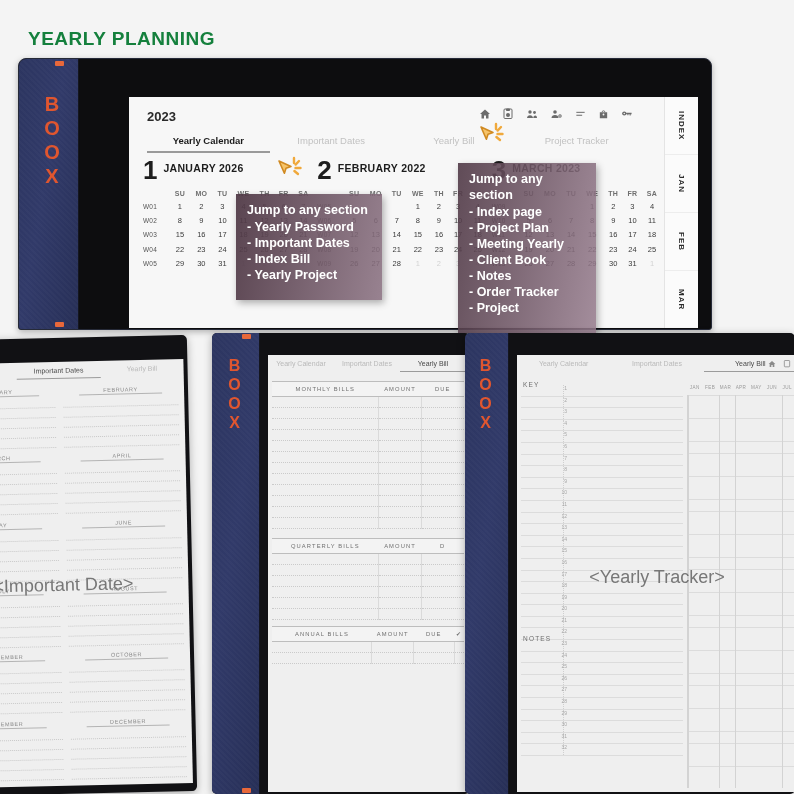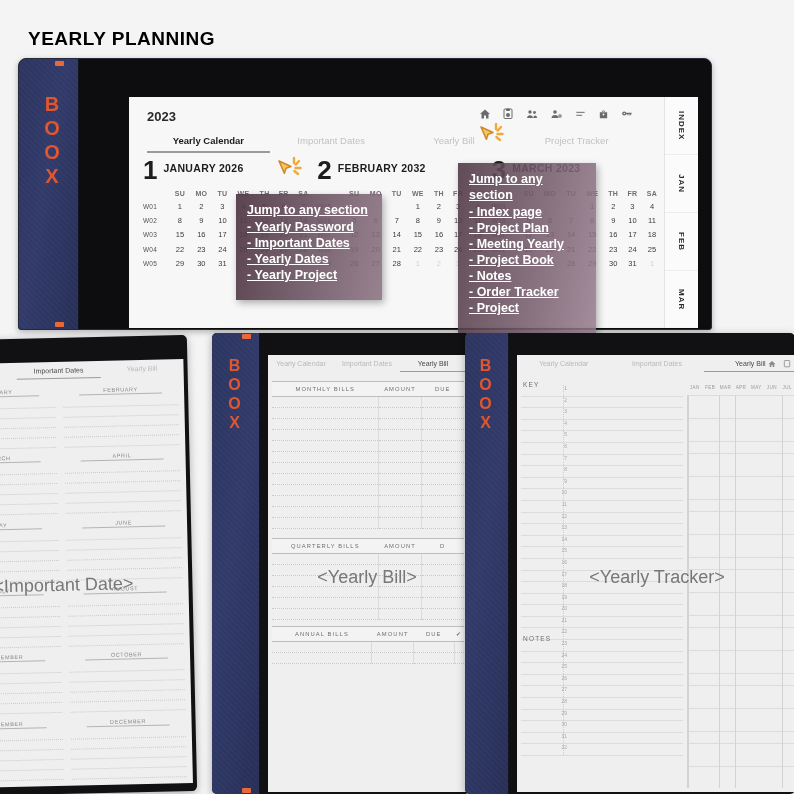--- a/index.html
+++ b/index.html
@@ -11,21 +11,21 @@
     position: relative;
   }
 
   
   .page-title {
     position: absolute;
     left: 28px; top: 28px;
     font-size: 19px;
     font-weight: bold;
     letter-spacing: 0.5px;
-    color: #000000;
+    color: #15803d;
   }
 
   
   .tablet-main {
     position: absolute;
     left: 18px; top: 58px;
     width: 694px; height: 272px;
     background: #0d0d0f;
     border-radius: 8px 8px 3px 3px;
     box-shadow: 0 2px 6px rgba(0,0,0,.28);
@@ -120,21 +120,20 @@
   .cal-grid td.out { color: #d2d2d2; }
 
   
   .callout {
     position: absolute;
     color: #ffffff;
     font-weight: bold;
     padding: 8px 11px 17px 11px;
     line-height: 1.28;
     box-shadow: 2px 3px 7px rgba(0,0,0,.3);
-    text-decoration: underline;
   }
   .callout .c-title { font-size: 12.5px; margin-bottom: 1px; }
   .callout .c-item { font-size: 12.5px; }
   #callout-1 {
     left: 236px; top: 194px; width: 146px;
     background: linear-gradient(100deg, rgba(78,55,68,.93), rgba(139,114,130,.88));
   }
   #callout-2 {
     left: 458px; top: 163px; width: 138px;
     background: linear-gradient(100deg, rgba(80,57,70,.9), rgba(150,124,141,.86));
@@ -343,21 +342,21 @@
                 <td class="out">2</td>
                 <td class="out">3</td>
                 <td class="out">4</td>
               </tr>
             </tbody>
           </table>
         </div>
         <div class="cal">
           <div class="cal-head">
             <span class="cal-num">2</span>
-            <span class="cal-name">FEBRUARY 2032</span>
+            <span class="cal-name">FEBRUARY 2022</span>
           </div>
           <table class="cal-grid">
             <tbody>
               <tr>
                 <th></th>
                 <th>SU</th>
                 <th>MO</th>
                 <th>TU</th>
                 <th>WE</th>
                 <th>TH</th>
@@ -495,30 +494,30 @@
       <div class="side-tab">FEB</div>
       <div class="side-tab">MAR</div>
     </div>
   </div>
 </div>
 
 <div class="callout" id="callout-1">
   <div class="c-title">Jump to any section</div>
   <div class="c-item">- Yearly Password</div>
   <div class="c-item">- Important Dates</div>
-  <div class="c-item">- Yearly Dates</div>
+  <div class="c-item">- Index Bill</div>
   <div class="c-item">- Yearly Project</div>
 </div>
 
 <div class="callout" id="callout-2">
   <div class="c-title">Jump to any section</div>
   <div class="c-item">- Index page</div>
   <div class="c-item">- Project Plan</div>
   <div class="c-item">- Meeting Yearly</div>
-  <div class="c-item">- Project Book</div>
+  <div class="c-item">- Client Book</div>
   <div class="c-item">- Notes</div>
   <div class="c-item">- Order Tracker</div>
   <div class="c-item">- Project</div>
 </div>
 
 <div class="cursor" style="left:272px;top:152px;">
   <svg width="34" height="34" viewBox="0 0 34 34">
     <g stroke="#f0a93c" stroke-width="2.4" stroke-linecap="round">
       <path d="M22 6v5M27 9l-3.4 3.6M28.5 16h-5M26 22l-3.6-3"></path>
     </g>
@@ -780,21 +779,20 @@
             </tr>
             <tr>
               <td></td>
               <td></td>
               <td></td>
               <td></td>
             </tr>
           </tbody>
         </table>
       </div>
-    <div class="caption" style="top:212px;">&lt;Yearly Bill&gt;</div>
   </div>
 </div>
 
 <div class="tablet-b" id="tablet-right">
   <div class="spine" style="width:44px;"></div>
   <div class="boox-logo" style="left:11px;top:24px;font-size:16px;">BOOX</div>
   <div class="screen-b" id="screen-right">
     <div class="tabs-b">
       <div class="tab-b">Yearly Calendar</div>
       <div class="tab-b">Important Dates</div>

